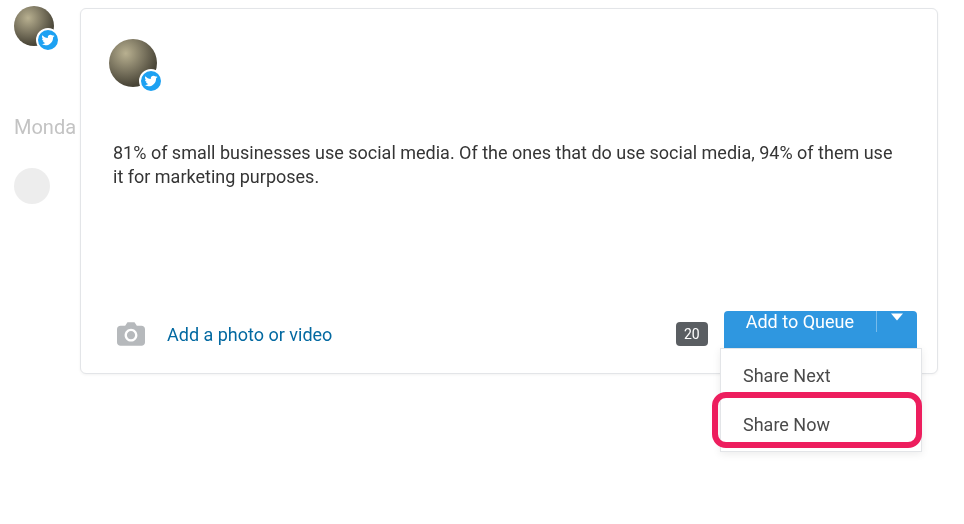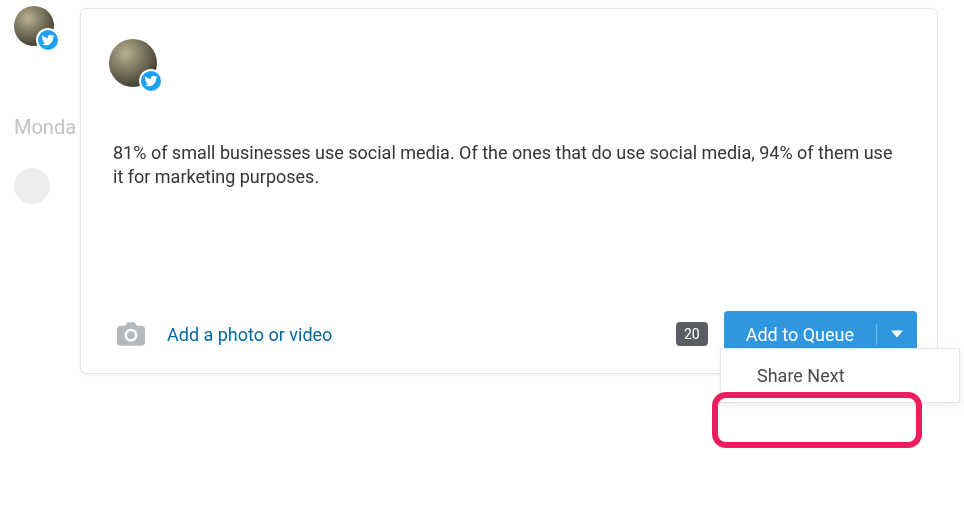--- a/index.html
+++ b/index.html
@@ -109,21 +109,21 @@
   .char-count {
     background: #5a5e62;
     color: #fff;
     border-radius: 4px;
     font-size: 14px;
     padding: 4px 8px;
     margin-right: 16px;
   }
   .queue-btn {
     display: inline-flex;
-    align-items: center;
+    align-items: flex-start;
     height: 46px;
     border-radius: 4px;
     overflow: hidden;
     background: #2f97e0;
     color: #fff;
     cursor: pointer;
   }
   .queue-btn .main {
     display: flex; align-items: center;
     padding: 0 22px;
@@ -134,26 +134,26 @@
     width: 40px;
     display: flex; align-items: center; justify-content: center;
   }
   .queue-btn .caret svg { width: 12px; height: 12px; fill: #fff; }
 
   
   .dropdown {
     position: absolute;
     left: 720px;
     top: 348px;
-    width: 240px;
+    width: 202px;
     background: #fff;
     border: 1px solid #e3e5e8;
     box-shadow: 0 2px 8px rgba(0,0,0,0.08);
     z-index: 5;
-    padding: 2px 16px;
+    padding: 2px 2px;
   }
   .dropdown .item {
     padding: 14px 20px;
     font-size: 18px;
     color: #4a4a4a;
     cursor: pointer;
   }
 
   
   .highlight {
@@ -213,15 +213,16 @@
         <svg viewBox="0 0 10 6">
             <path d="M0 0l5 6 5-6z"></path>
           </svg>
       </span>
     </span>
   </div>
 </div>
 
 <div class="dropdown">
   <div class="item">Share Next</div>
+  <div class="item">Share Now</div>
 </div>
 
 <div class="highlight"></div>
 
 </body></html>

